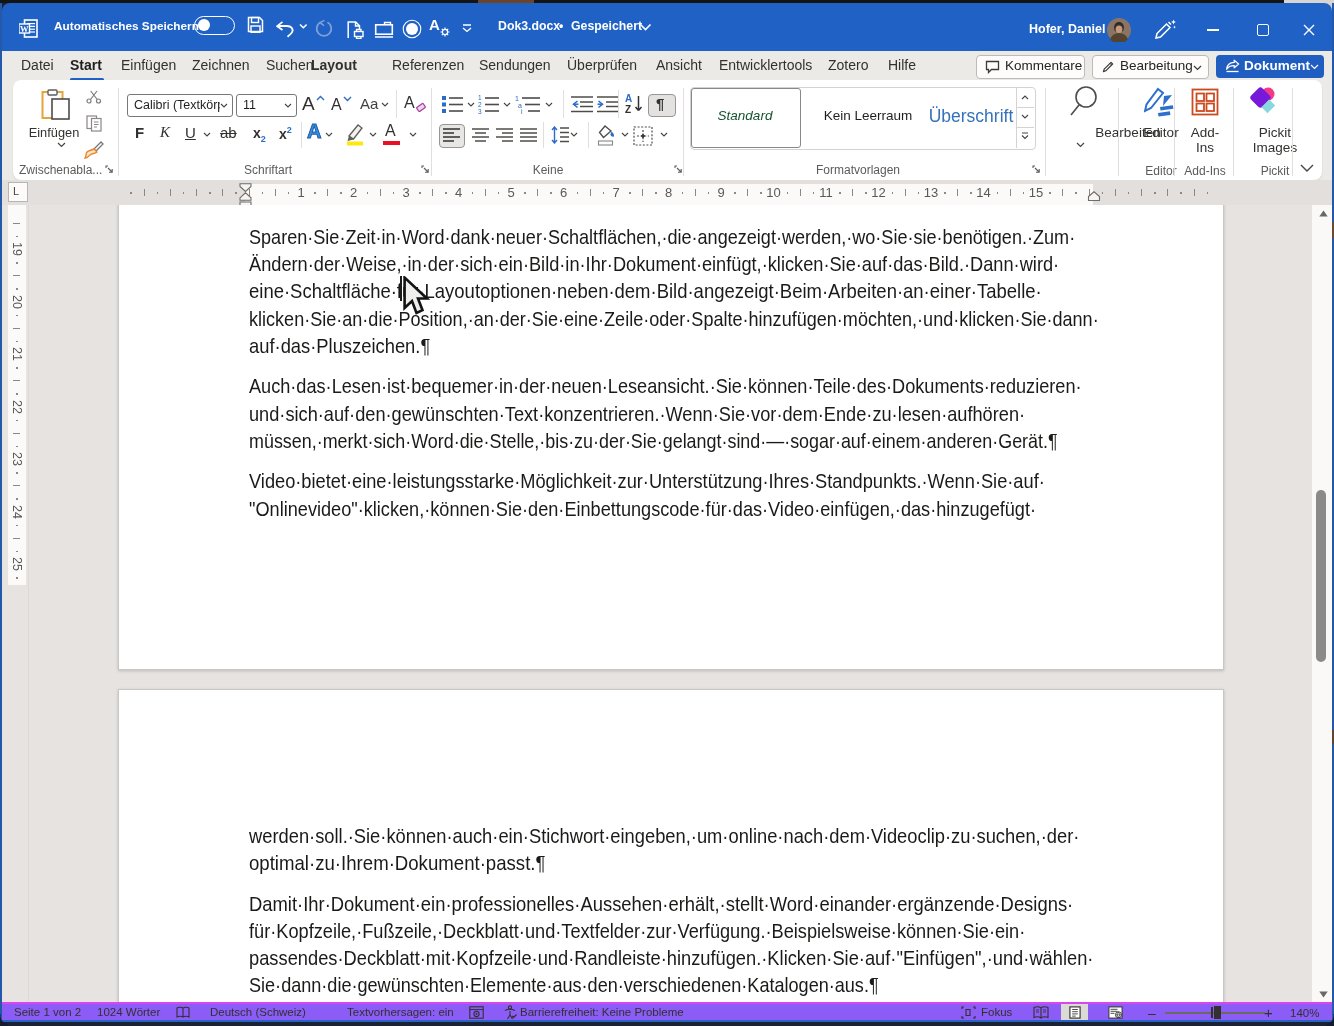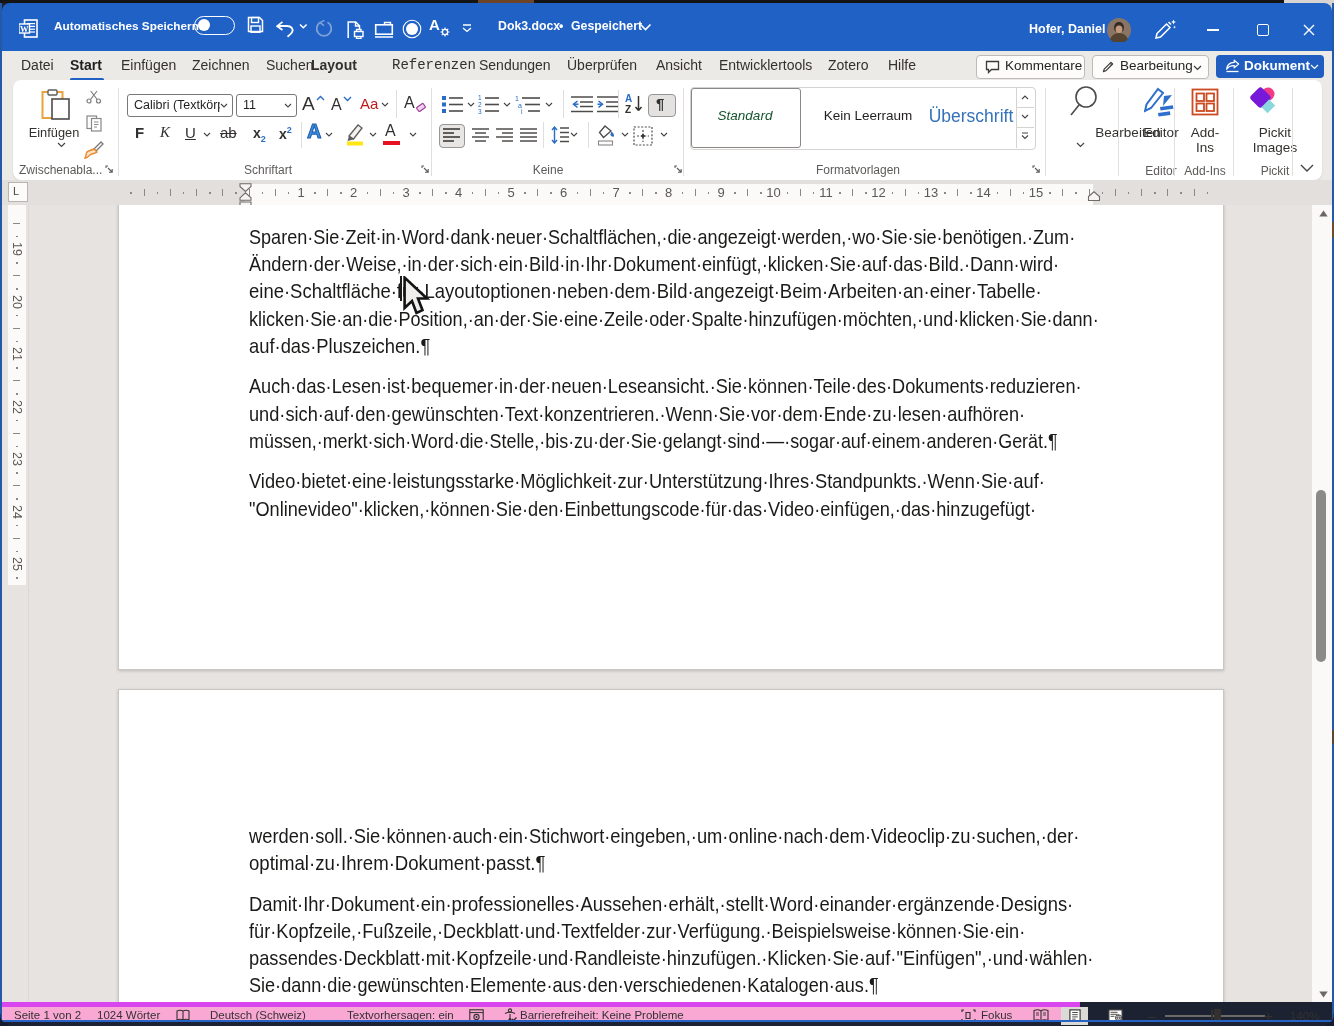--- a/index.html
+++ b/index.html
@@ -4,21 +4,21 @@
 <style>
 html,body{margin:0;padding:0;background:#141414;}
 #root{position:relative;width:1334px;height:1026px;overflow:hidden;font-family:"Liberation Sans",sans-serif;background:#1c2231;}
 .abs{position:absolute;}
 #topstrip{left:0;top:0;width:1334px;height:3px;background:#141414;}
 #titlebar{left:2px;top:3px;width:1330px;height:48px;background:#2061c5;border-radius:8px 8px 0 0;}
 #menubar{left:2px;top:51px;width:1330px;height:129px;background:#eceae7;}
 #ribbon{left:13px;top:80px;width:1309px;height:100px;background:#ffffff;border-radius:8px;box-shadow:0 1px 2px rgba(0,0,0,0.10);}
 #rulerstrip{left:2px;top:180px;width:1330px;height:25px;background:#e2dfdc;}
 #docarea{left:2px;top:205px;width:1330px;height:797px;background:#e6e3e0;overflow:hidden;}
-#statusbar{left:2px;top:1002px;width:1078px;height:18px;background:#f9a8d4;border-top:5px solid #d946ef;box-sizing:border-box;}
+#statusbar{left:2px;top:1002px;width:1330px;height:18px;background:#8b5cf6;border-top:2px solid #d946ef;box-sizing:border-box;}
 #accent{left:2px;top:1020px;width:1330px;height:2px;background:#2563c4;}
 #lborder{left:0;top:3px;width:2px;height:1019px;background:#2458a8;}
 #rborder{left:1332px;top:3px;width:2px;height:1019px;background:#2458a8;}
 .white{color:#fff;font-weight:bold;}
 svg{display:block;}
 </style>
 </head>
 <body>
 <div id="root">
 <div class="abs" id="topstrip"></div>
@@ -122,21 +122,21 @@
   </svg>
 </div>
 <div class="abs" id="menubar">
   <div class="abs" style="top:6px;left:0;right:0;height:20px;font-size:14px;color:#33312e;white-space:nowrap;">
     <span style="position:absolute;left:19px;">Datei</span>
     <span style="position:absolute;left:68px;font-weight:bold;color:#201f1e;">Start</span>
     <span style="position:absolute;left:119px;">Einfügen</span>
     <span style="position:absolute;left:190px;">Zeichnen</span>
     <span style="position:absolute;left:264px;">Suchen</span>
     <span style="position:absolute;left:309px;font-weight:bold;">Layout</span>
-    <span style="position:absolute;left:390px;font-family:Liberation Mono, monospace;">Referenzen</span>
+    <span style="position:absolute;left:390px;">Referenzen</span>
     <span style="position:absolute;left:477px;">Sendungen</span>
     <span style="position:absolute;left:565px;">Überprüfen</span>
     <span style="position:absolute;left:654px;">Ansicht</span>
     <span style="position:absolute;left:717px;">Entwicklertools</span>
     <span style="position:absolute;left:826px;">Zotero</span>
     <span style="position:absolute;left:886px;">Hilfe</span>
   </div>
   <div class="abs" style="left:68px;top:27px;width:34px;height:3px;background:#2160c4;border-radius:2px;"></div>
 
   <div class="abs" style="left:974px;top:4px;width:107px;height:22px;border:1px solid #bdbab7;border-radius:4px;background:#fdfcfb;">
@@ -216,21 +216,21 @@
         </svg>
   </div>
   <div class="abs" style="left:289px;top:13px;font-size:19px;color:#33312f;">A</div>
   <svg class="abs" style="left:303px;top:15px;" width="9" height="6" viewBox="0 0 9 6">
         <path d="M1 5 l3.5-3.5 L8 5" fill="none" stroke="#2b6cc4" stroke-width="1.4"></path>
       </svg>
   <div class="abs" style="left:318px;top:16px;font-size:16px;color:#33312f;">A</div>
   <svg class="abs" style="left:330px;top:16px;" width="9" height="6" viewBox="0 0 9 6">
         <path d="M1 1 l3.5 3.5 L8 1" fill="none" stroke="#2b6cc4" stroke-width="1.4"></path>
       </svg>
-  <div class="abs" style="left:347px;top:15px;font-size:15px;color:#b91c1c;">Aa</div>
+  <div class="abs" style="left:347px;top:15px;font-size:15px;color:#404040;">Aa</div>
   <svg class="abs" style="left:368px;top:22px;" width="8" height="6" viewBox="0 0 8 6">
         <path d="M1 1 l3 3 3-3" fill="none" stroke="#444" stroke-width="1.1"></path>
       </svg>
   <div class="abs" style="left:383px;top:10px;width:1px;height:28px;background:#e1dfdd;"></div>
   <div class="abs" style="left:391px;top:14px;font-size:16px;color:#33312f;">A</div>
   <svg class="abs" style="left:402px;top:22px;" width="12" height="11" viewBox="0 0 12 11">
     <rect x="2" y="3" width="8" height="5" rx="1" transform="rotate(-35 6 5.5)" fill="#efd3ee" stroke="#a13d98" stroke-width="1.2"></rect>
   </svg>
   <div class="abs" style="left:122px;top:44px;font-size:15px;font-weight:bold;color:#33312f;">F</div>
   <div class="abs" style="left:147px;top:44px;font-size:15px;font-style:italic;font-family:'Liberation Serif',serif;color:#33312f;">K</div>

